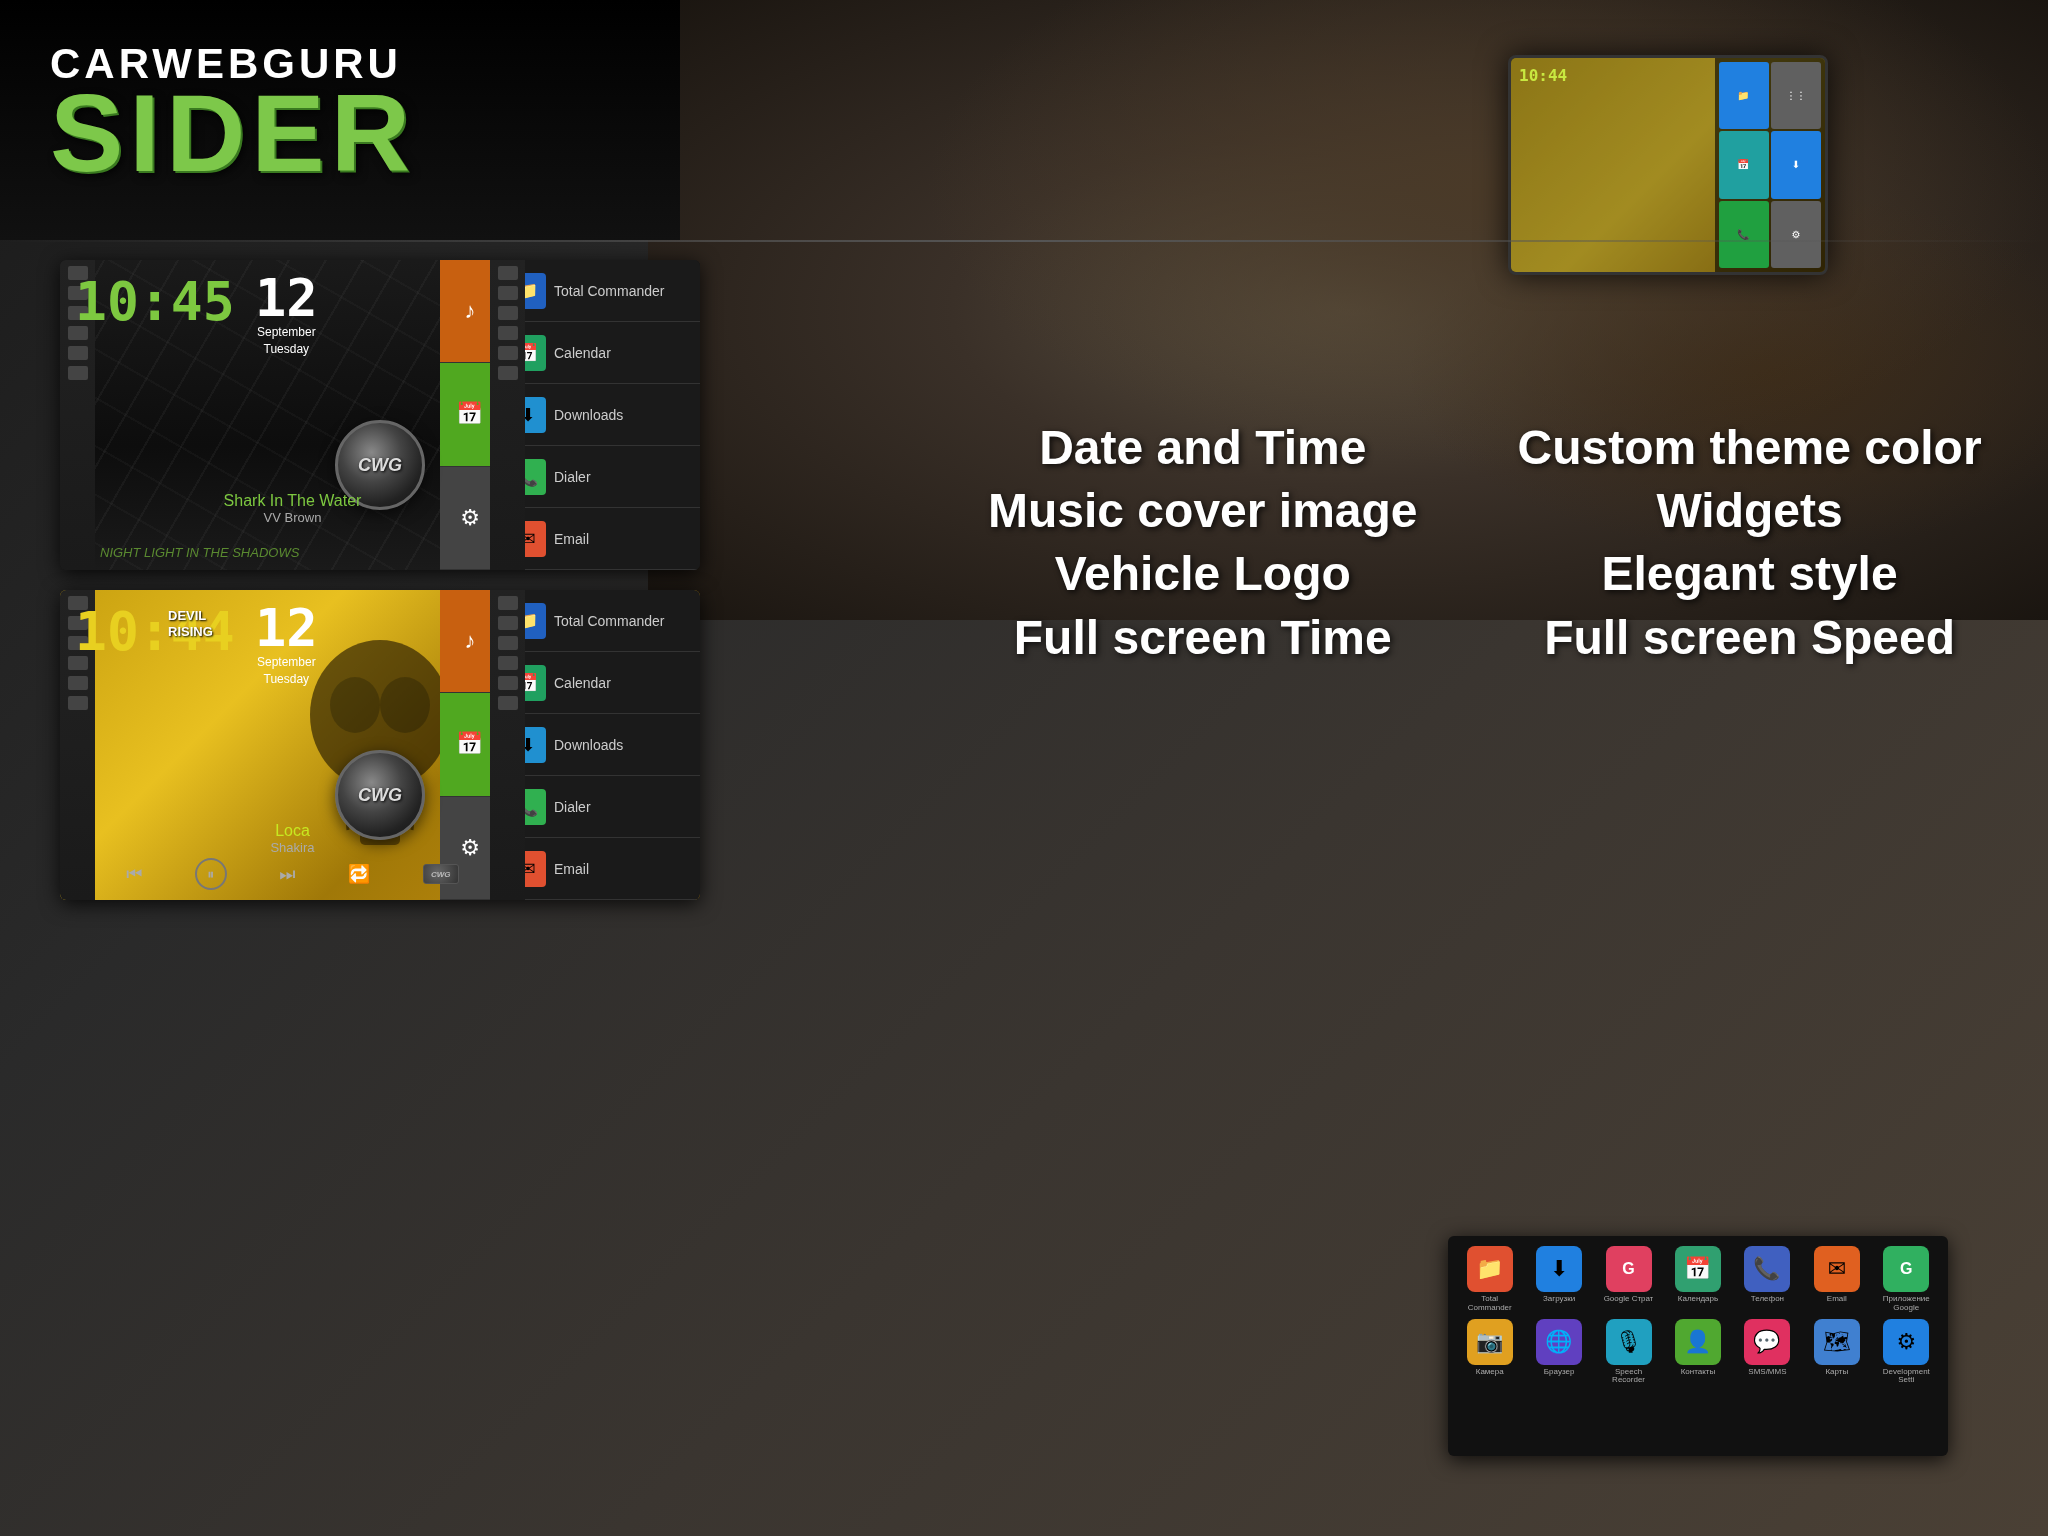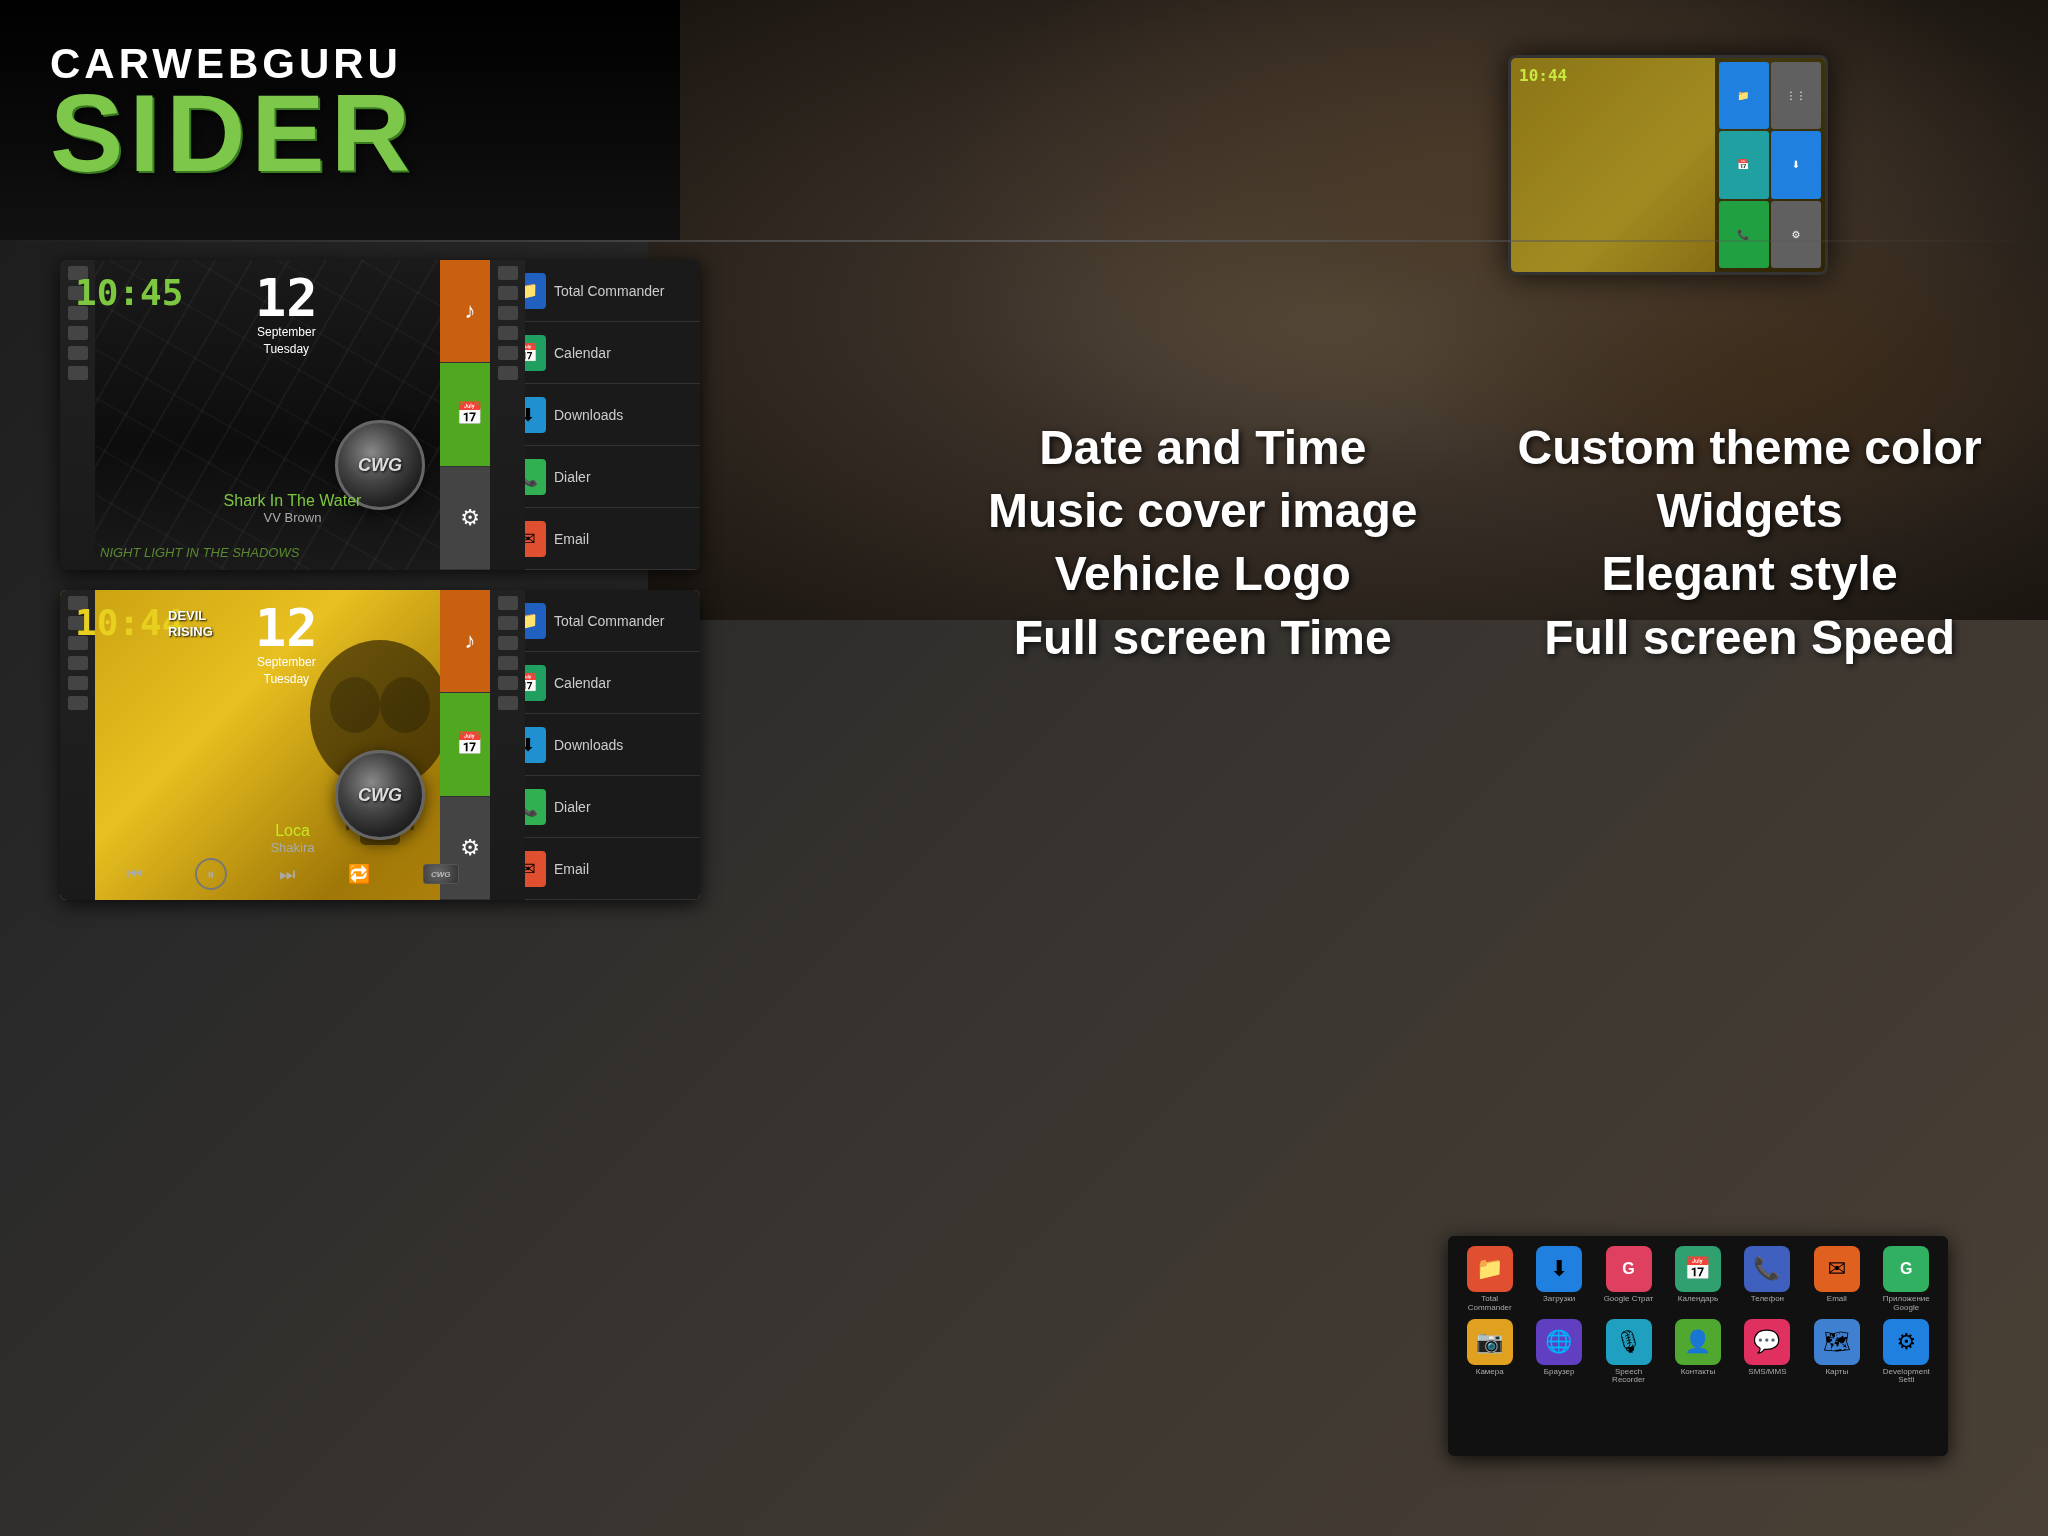--- a/index.html
+++ b/index.html
@@ -216,21 +216,21 @@
 
     
     .time-display {
       position: absolute;
       top: 15px;
       left: 15px;
       z-index: 10;
     }
 
     .time-main {
-      font-size: 36px;
+      font-size: 53px;
       font-weight: bold;
       font-family: monospace;
       line-height: 1;
     }
 
     .panel-1 .time-main { color: #7dc840; }
     .panel-2 .time-main { color: #e8d020; }
 
     .date-display {
       position: absolute;

